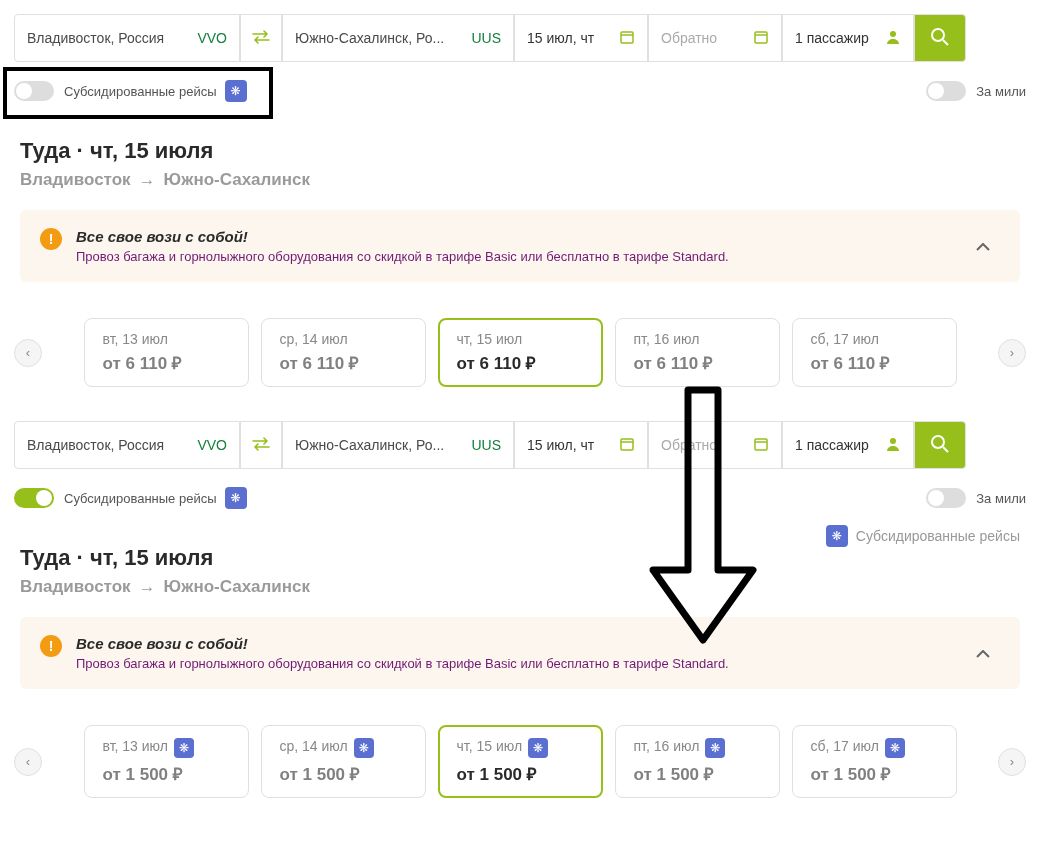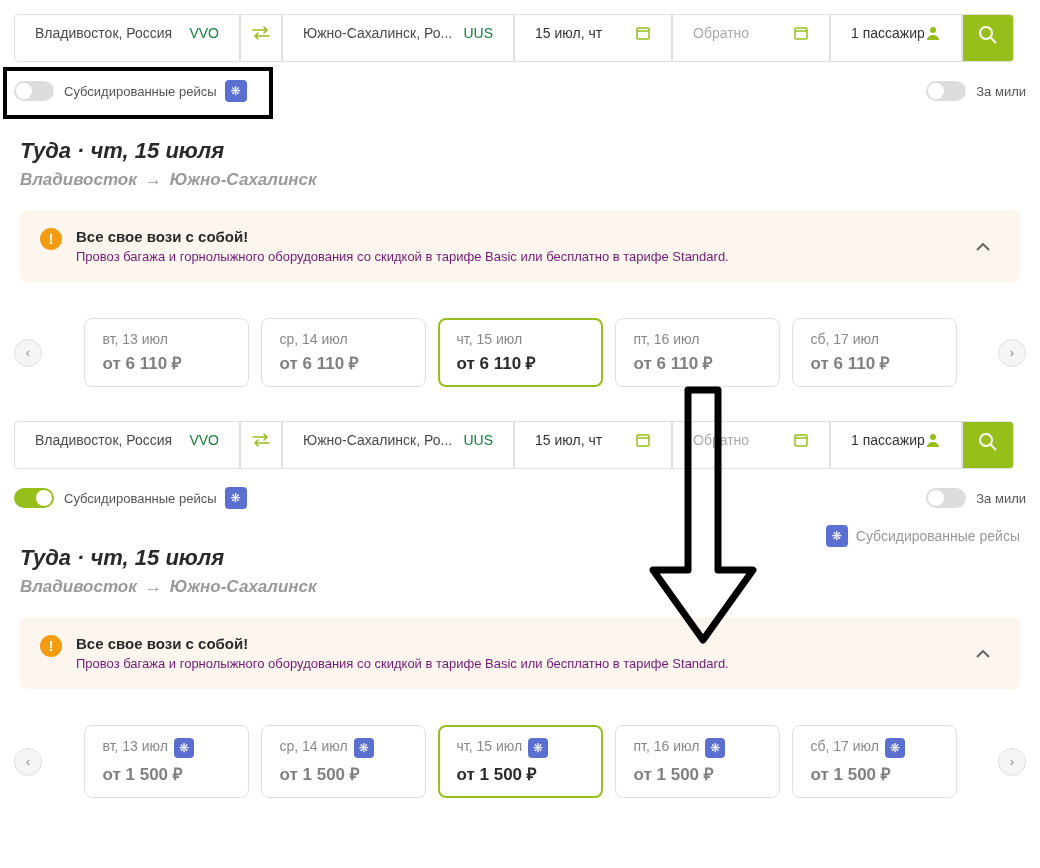--- a/index.html
+++ b/index.html
@@ -1,51 +1,51 @@
 <!DOCTYPE html>
 <html><head>
 <meta charset="utf-8">
 <style>
 * { box-sizing: border-box; margin: 0; padding: 0; }
 body { font-family: Arial, sans-serif; background: #fff; width: 1040px; height: 868px; position: relative; color: #333; }
 
 .search-bar { display: flex; padding: 14px 14px 14px 14px; gap: 0; }
-.search-field { border: 1px solid #e0e0e0; padding: 10px 20px; display: flex; height: 48px; font-size: 14px; }
+.search-field { border: 1px solid #e0e0e0; padding: 10px 12px; display: flex; align-items: center; height: 48px; font-size: 14px; }
 .sf-from { width: 226px; border-radius: 4px 0 0 4px; }
 .sf-swap { width: 42px; justify-content: center; }
 .sf-to { width: 232px; }
-.sf-date { width: 158px; justify-content: space-between; }
+.sf-date { width: 134px; justify-content: space-between; }
 .sf-pax { width: 132px; justify-content: space-between; }
 .sf-search { width: 52px; background: #97bf1b; border-radius: 0 4px 4px 0; justify-content: center; }
 .city-text { color: #4a4a4a; white-space: nowrap; overflow: hidden; text-overflow: ellipsis; }
 .code { color: #15803d; margin-left: auto; padding-left: 6px; }
 .swap-icon svg { stroke: #97bf1b; }
 
 .toggle-row { display: flex; padding: 4px 14px 12px 14px; align-items: center; }
 .toggle { width: 40px; height: 20px; background: #ddd; border-radius: 10px; position: relative; }
 .toggle.on { background: #97bf1b; }
 .toggle-knob { width: 16px; height: 16px; background: #fff; border-radius: 50%; position: absolute; top: 2px; left: 2px; }
 .toggle.on .toggle-knob { left: 22px; }
 .toggle-label { margin-left: 10px; font-size: 13px; color: #555; }
 .badge-eagle { width: 22px; height: 22px; background: #5a6fcf; border-radius: 4px; margin-left: 8px; display: inline-flex; align-items: center; justify-content: center; }
 .badge-eagle::after { content: "❋"; color: #fff; font-size: 12px; }
 .miles-toggle { margin-left: auto; display: flex; align-items: center; }
 
 .highlight-box { position: absolute; border: 4px solid #000; top: 67px; left: 3px; width: 270px; height: 52px; z-index: 10; }
 
-.section-title { padding: 24px 20px 4px 20px; font-style: italic; }
+.section-title { padding: 24px 20px 4px 20px; }
 .section-title h2 { font-size: 22px; font-weight: 700; color: #2a2a2a; margin-bottom: 6px; }
 .route-text { font-size: 17px; color: #9a9a9a; font-weight: 600; display: flex; align-items: center; gap: 8px; }
 .title-row { display: flex; align-items: flex-start; }
 .subsidy-tag { margin-left: auto; display: flex; align-items: center; padding-right: 20px; padding-top: 4px; }
 .subsidy-tag-text { color: #999; font-size: 14px; margin-left: 8px; }
 
 .banner { margin: 16px 20px; background: #fdf6ee; border-radius: 6px; padding: 18px 20px; display: flex; align-items: flex-start; }
 .banner-icon { width: 22px; height: 22px; background: #f39c12; border-radius: 50%; color: #fff; display: flex; align-items: center; justify-content: center; font-size: 14px; font-weight: bold; margin-right: 14px; flex-shrink: 0; }
-.banner-content h3 { font-size: 15px; font-weight: 700; color: #2a2a2a; margin-bottom: 4px; }
+.banner-content h3 { font-size: 15px; font-weight: 700; color: #2a2a2a; margin-bottom: 4px; font-style: italic; }
 .banner-content p { font-size: 13px; color: #701a75; }
 .banner-chev { margin-left: auto; padding-right: 10px; align-self: center; }
 
 .date-carousel { display: flex; align-items: center; padding: 20px 14px 10px 14px; gap: 10px; }
 .nav-btn { width: 28px; height: 28px; border: 1px solid #e0e0e0; border-radius: 50%; background: #f5f5f5; display: flex; align-items: center; justify-content: center; color: #888; font-size: 13px; }
 .date-tiles { display: flex; gap: 12px; flex: 1; justify-content: center; }
 .date-tile { border: 1px solid #e0e0e0; border-radius: 8px; padding: 12px 18px; min-width: 165px; }
 .date-tile.selected { border: 2px solid #97bf1b; padding: 11px 17px; }
 .date-tile-date { font-size: 14px; color: #888; display: flex; align-items: flex-start; }
 .date-tile-date .badge-eagle { width: 20px; height: 20px; }

